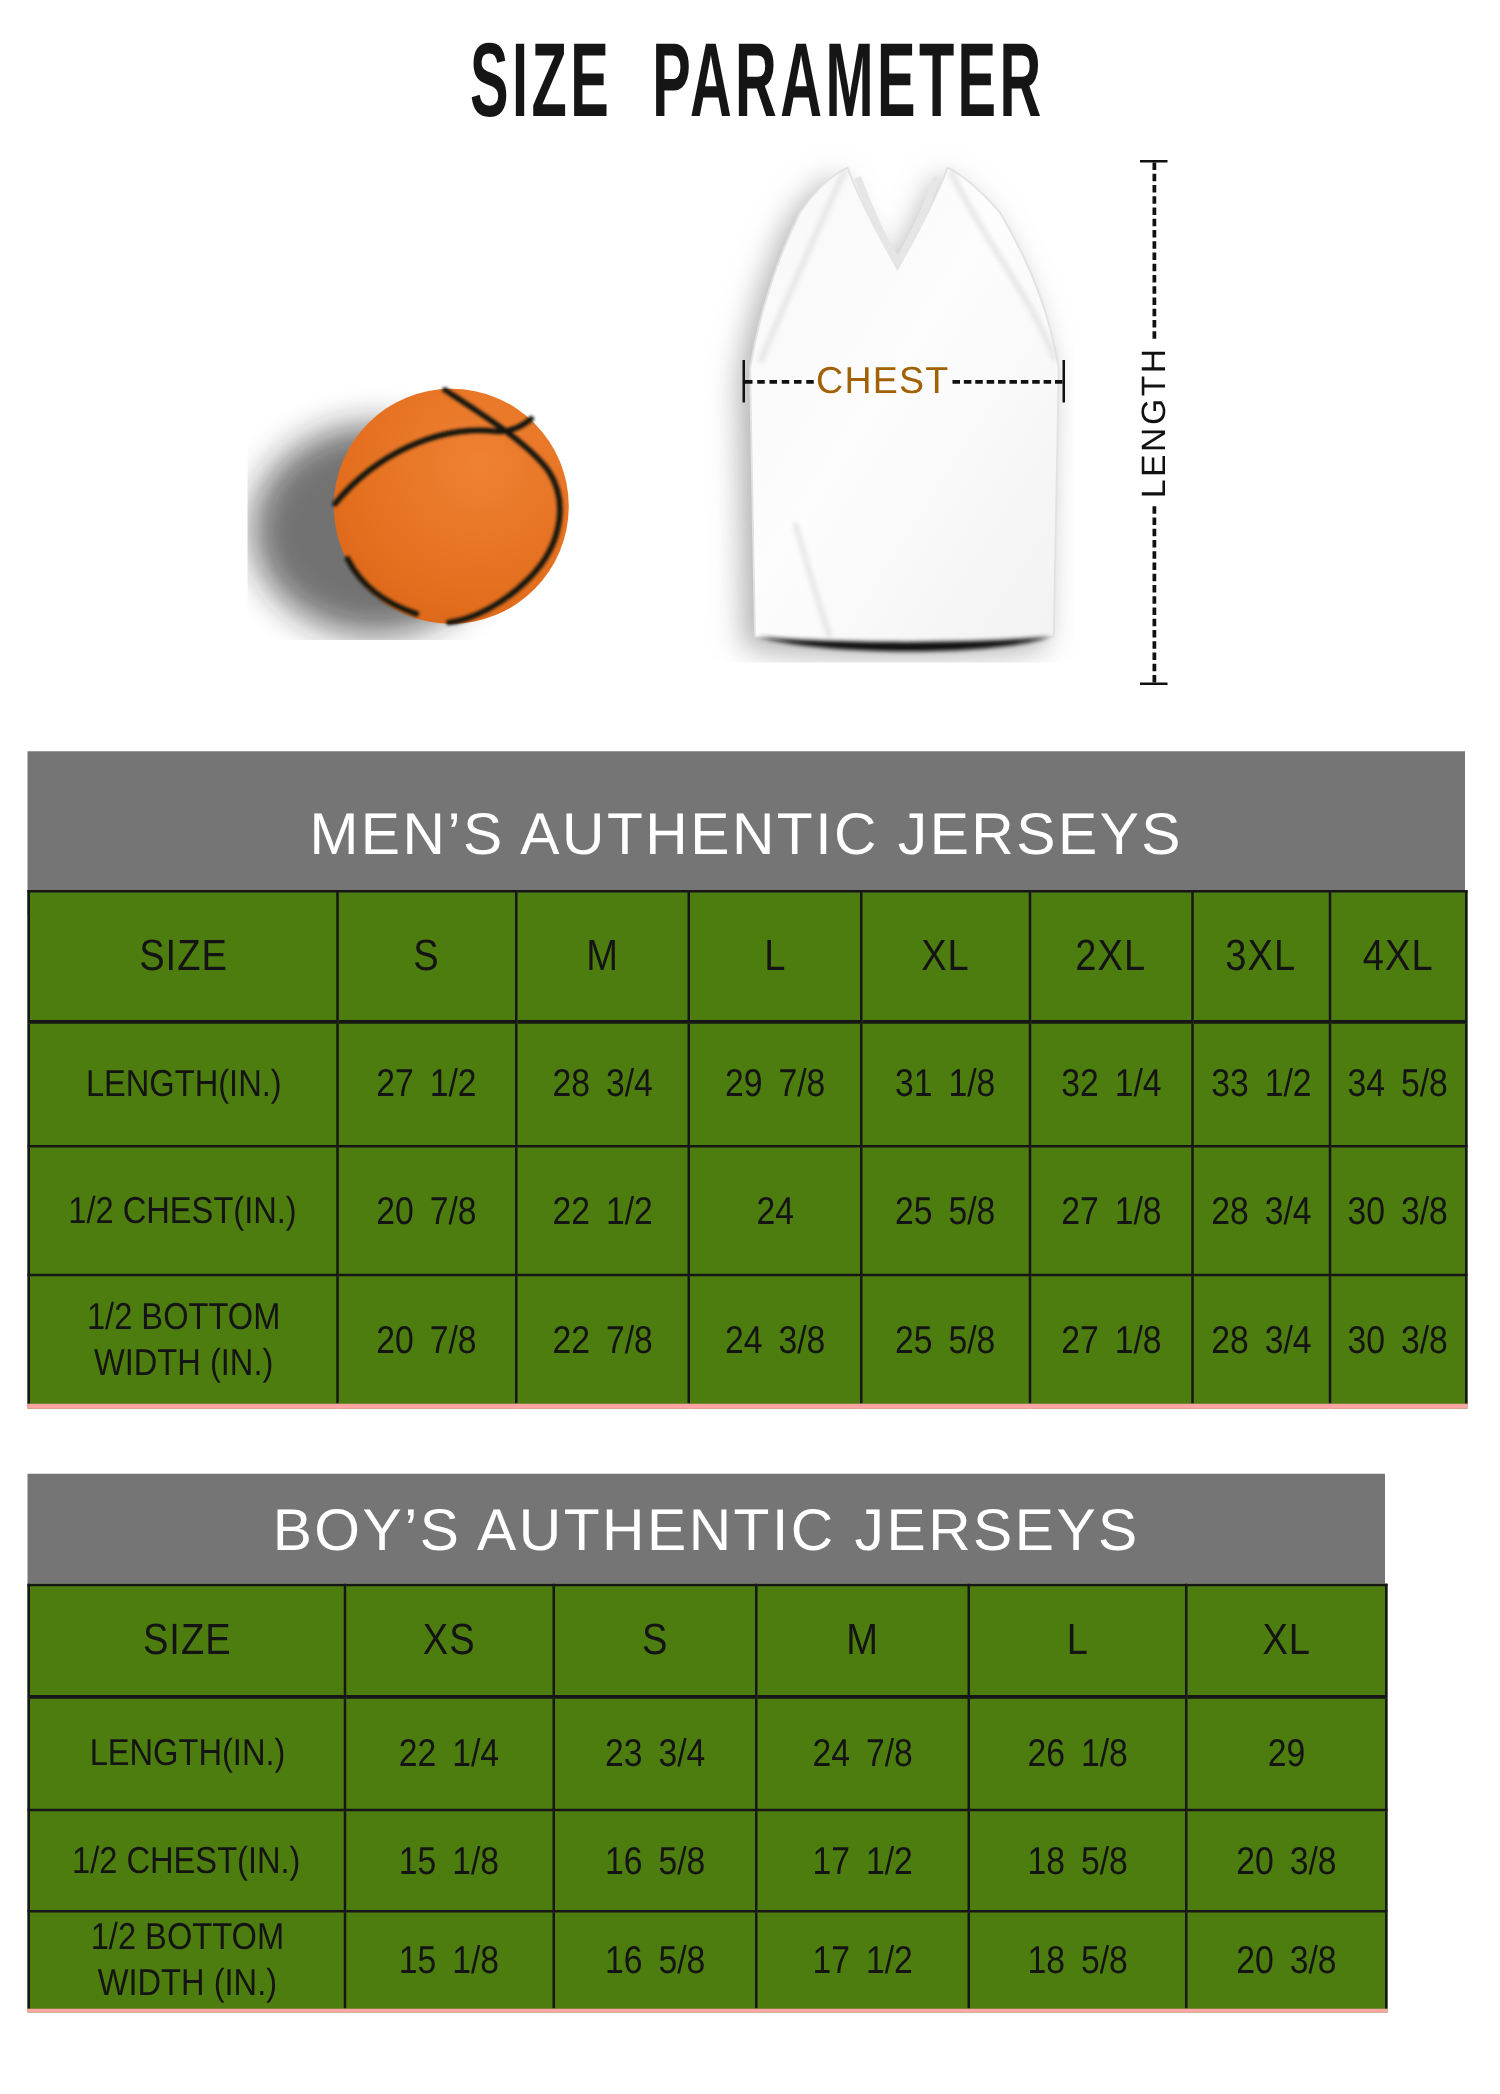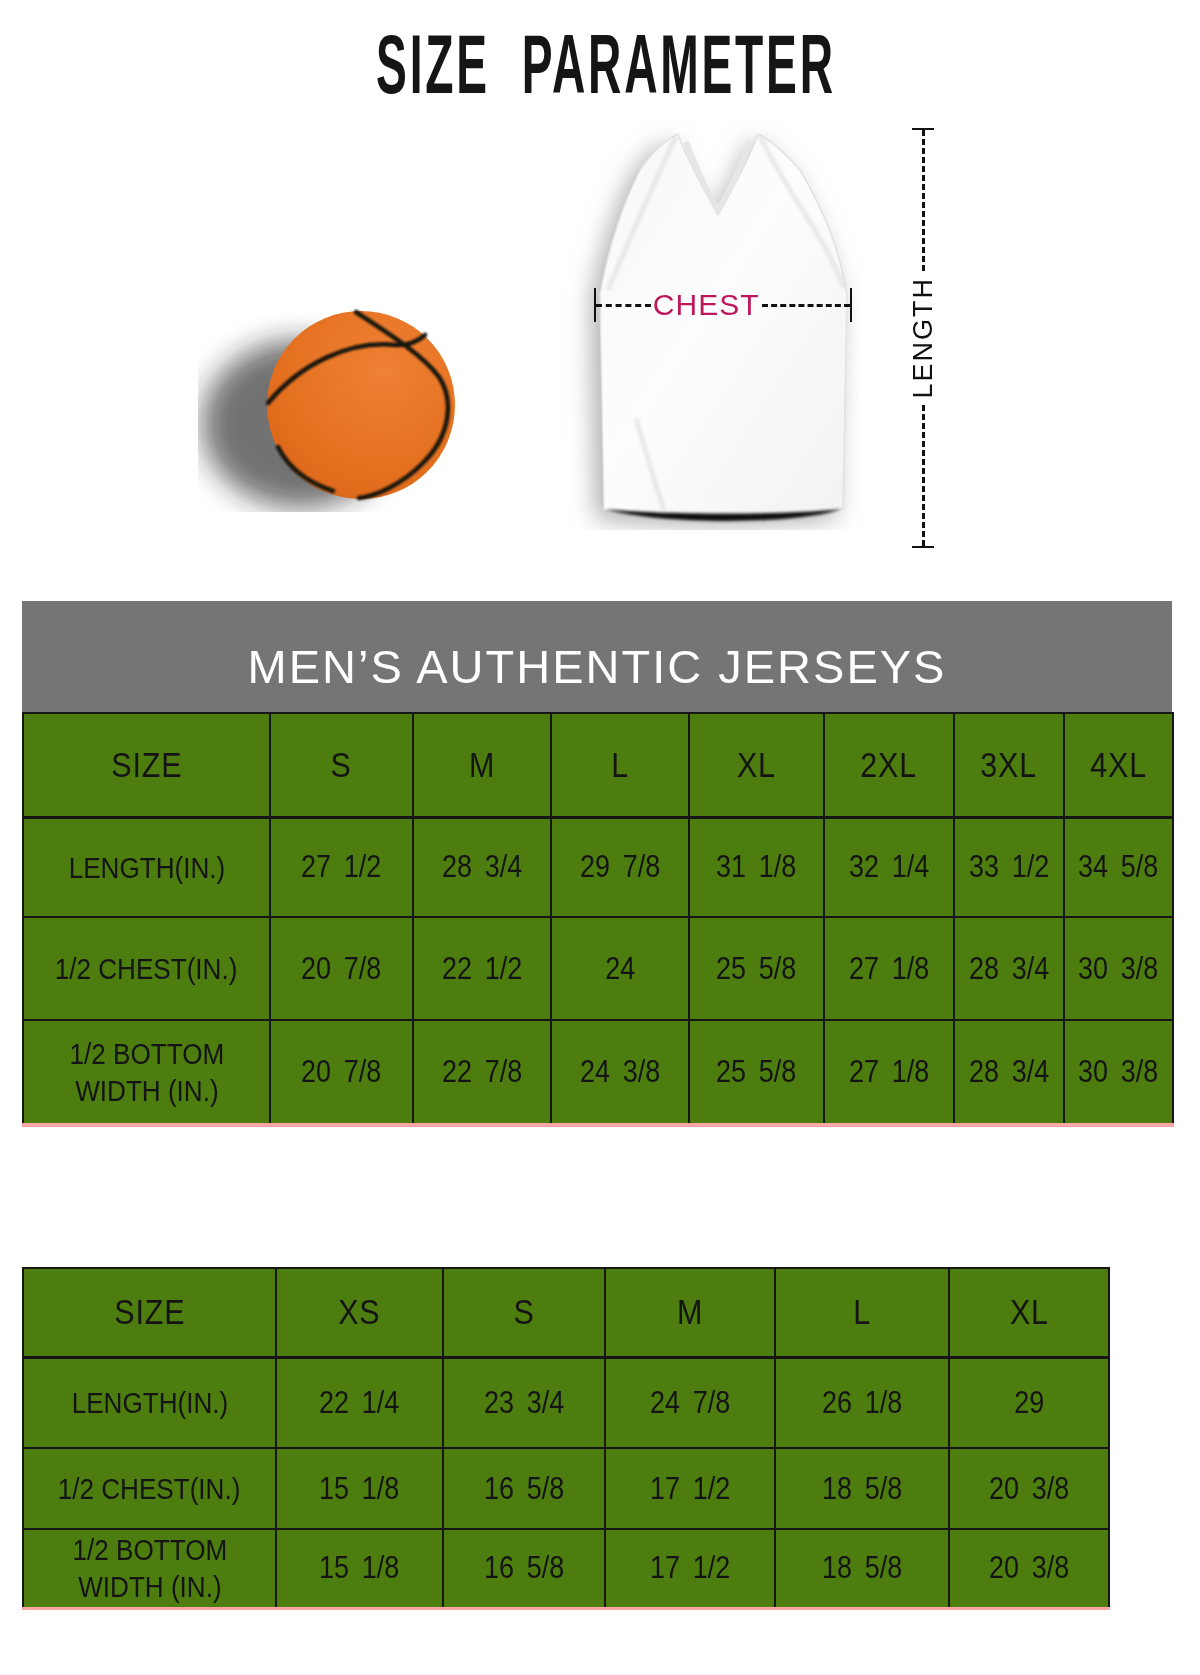--- a/index.html
+++ b/index.html
@@ -16,21 +16,21 @@
   .hero{position:absolute;top:0;left:0;width:1200px;height:570px;}
   .ball-svg{position:absolute;left:198px;top:284px;width:264px;height:228px;}
   .jersey-svg{position:absolute;left:540px;top:118px;width:320px;height:412px;}
 
   
   .dim-chest{position:absolute;left:594px;top:288px;width:258px;height:34px;
       display:flex;align-items:center;}
   .dim-chest .vtick{width:2px;height:34px;background:#111;flex:0 0 auto;}
   .dim-chest .dash{flex:1;height:0;border-top:3px dashed #111;}
   .dim-chest .dash.short{flex:0.62;}
-  .dim-chest .lbl{flex:0 0 auto;font-size:30px;letter-spacing:1px;color:#be185d;line-height:1;
+  .dim-chest .lbl{flex:0 0 auto;font-size:30px;letter-spacing:1px;color:#a16207;line-height:1;
       padding:0 2px;white-space:nowrap;}
 
   
   .dim-length{position:absolute;left:908px;top:128px;width:30px;height:420px;
       display:flex;flex-direction:column;align-items:center;}
   .dim-length .htick{height:2px;width:22px;background:#111;flex:0 0 auto;}
   .dim-length .dash{flex:1;width:0;border-left:3px dashed #111;}
   .dim-length .lbl{flex:0 0 auto;font-size:27px;letter-spacing:2px;color:#111;line-height:1;
       writing-mode:vertical-rl;transform:rotate(180deg);padding:6px 0;white-space:nowrap;}
 
@@ -207,20 +207,23 @@
       <td class="vcell"><span class="cnd">22 7/8</span></td>
       <td class="vcell"><span class="cnd">24 3/8</span></td>
       <td class="vcell"><span class="cnd">25 5/8</span></td>
       <td class="vcell"><span class="cnd">27 1/8</span></td>
       <td class="vcell"><span class="cnd">28 3/4</span></td>
       <td class="vcell"><span class="cnd">30 3/8</span></td>
     </tr>
   </tbody>
     </table>
 
+  <div class="band band-boys">
+    <div class="band-title">BOY’S AUTHENTIC JERSEYS</div>
+  </div>
 
   <table class="size-table boys-table">
     <colgroup>
       <col style="width:253px">
         <col style="width:167px">
         <col style="width:162px">
       <col style="width:170px">
         <col style="width:174px">
         <col style="width:160px">
     </colgroup>

